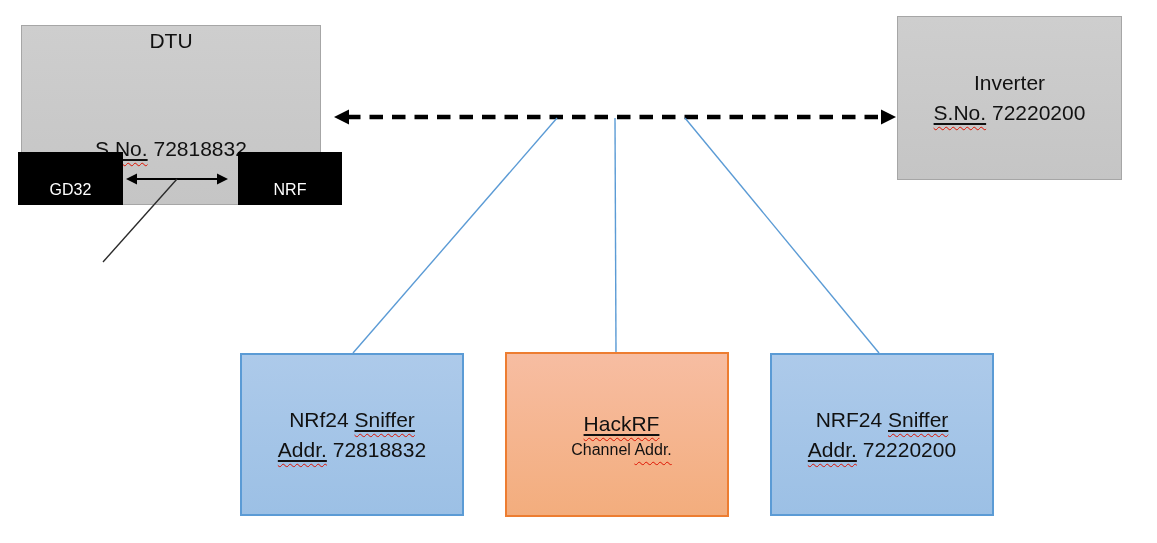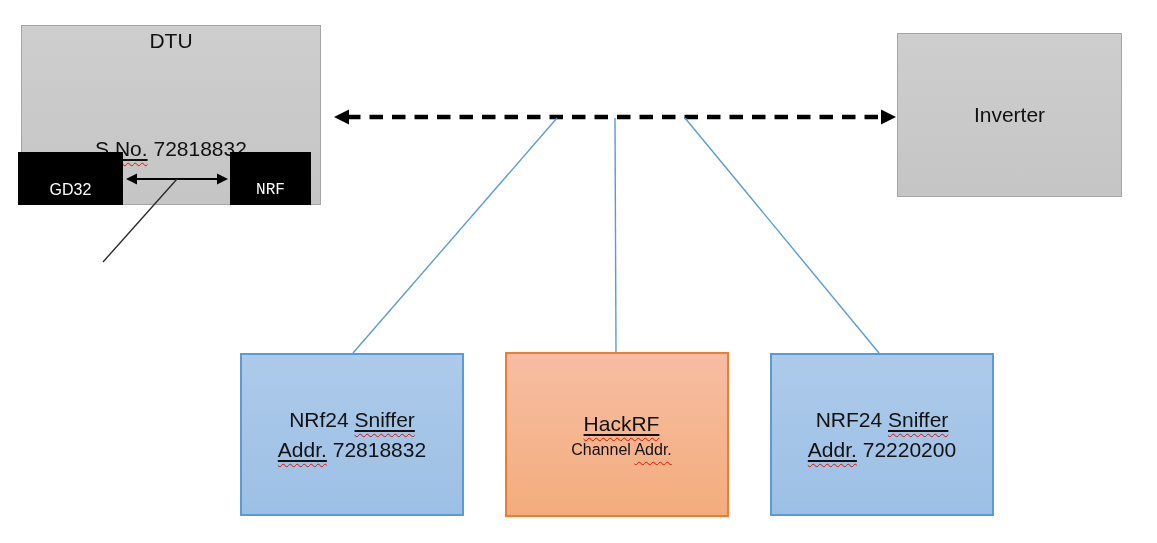--- a/index.html
+++ b/index.html
@@ -56,27 +56,28 @@
 
   <div class="box gray" style="left:21px;top:25px;width:300px;height:180px;padding-bottom:40px;justify-content:space-between;">
     <span class="line">DTU</span>
     <span class="line"><span class="u"><span class="sq">S.No.</span></span><span> 72818832</span></span>
   </div>
 
   <div class="box black" style="left:18px;top:152px;width:105px;height:53px;">
     <span>GD32</span>
   </div>
 
-  <div class="box black" style="left:230px;top:152px;width:81px;height:53px;font-family:Liberation Mono, monospace;">
+  <div class="box black" style="left:238px;top:152px;width:104px;height:53px;">
     <span>NRF</span>
   </div>
 
 
-  <div class="box gray" style="left:897px;top:33px;width:225px;height:164px;">
+  <div class="box gray" style="left:897px;top:16px;width:225px;height:164px;">
     <span class="line">Inverter</span>
+    <span class="line"><span class="u"><span class="sq">S.No.</span></span><span> 72220200</span></span>
   </div>
 
   <div class="box blue" style="left:240px;top:353px;width:224px;height:163px;">
     <span class="line"><span>NRf24 </span><span class="u"><span class="sq">Sniffer</span></span></span>
     <span class="line"><span class="u"><span class="sq">Addr.</span></span><span> 72818832</span></span>
   </div>
 
   <div class="box orange" style="left:505px;top:352px;width:224px;height:165px;padding-left:9px;">
     <span class="line"><span class="u"><span class="sq">HackRF</span></span></span>
     <span class="line small"><span>Channel </span><span class="sq">Addr.</span></span>

